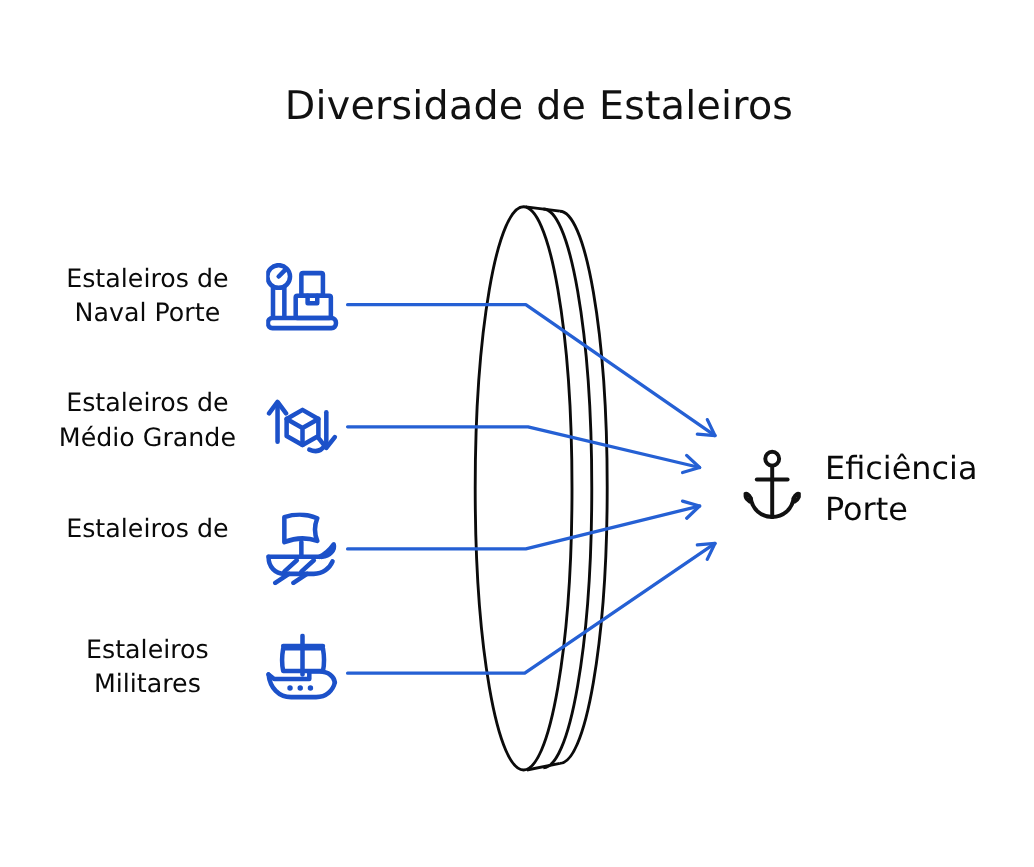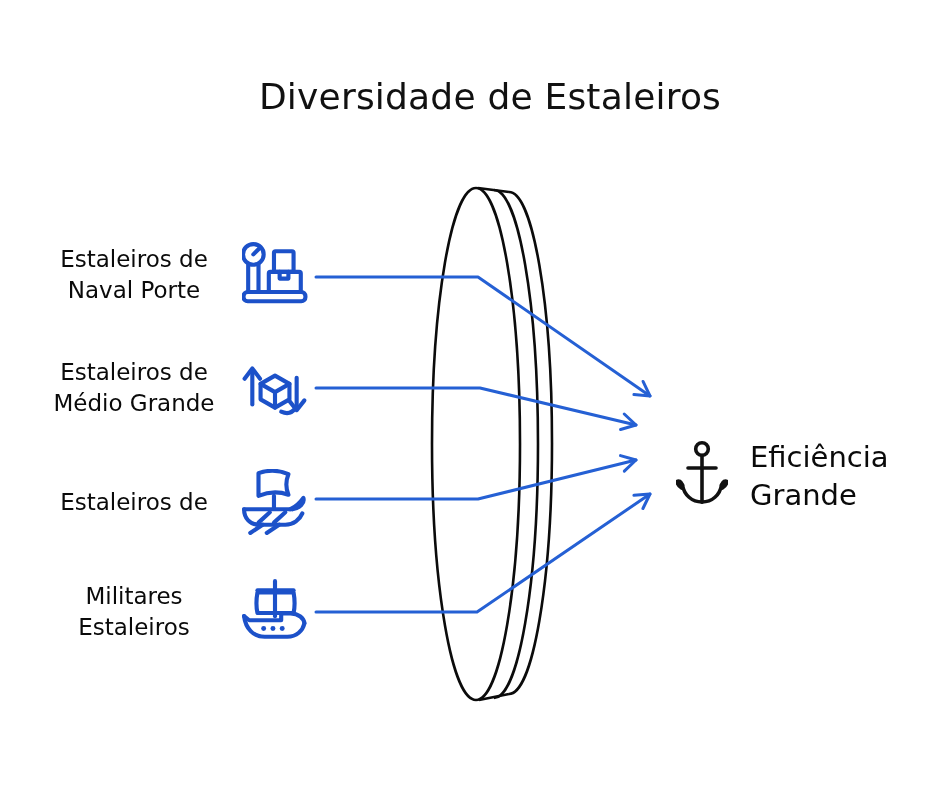--- a/index.html
+++ b/index.html
@@ -3,26 +3,26 @@
 <meta charset="utf-8">
 <style>
   html,body{margin:0;padding:0;background:#ffffff;}
   body{width:940px;height:788px;position:relative;overflow:hidden;
        font-family:"DejaVu Sans","Liberation Sans",sans-serif;color:#000;}
   .canvas{position:absolute;inset:0;width:928px;height:788px;}
   .title{position:absolute;top:76px;left:0;width:940px;text-align:center;
          font-size:36px;letter-spacing:.2px;transform:translateX(20px);color:#111;}
   .overlay{position:absolute;top:0;left:0;width:940px;height:788px;pointer-events:none;}
   .row{position:absolute;left:36px;width:272px;height:72px;display:flex;
-       align-items:center;justify-content:flex-end;gap:10px;}
+       justify-content:flex-end;gap:10px;}
   .row .label{flex:1;text-align:center;font-size:23px;line-height:31px;color:#0a0a0a;}
   .row .label span{display:block;}
   .row svg.item-icon{width:66px;height:66px;flex:0 0 66px;}
   .row1{top:239px;} .row2{top:352px;} .row3{top:466px;} .row4{top:576px;}
-  .outcome{position:absolute;left:676px;top:404px;display:flex;align-items:flex-start;gap:22px;margin-top:32px;}
+  .outcome{position:absolute;left:676px;top:404px;display:flex;align-items:flex-start;gap:22px;}
   .outcome .anchor-wrap{width:52px;height:70px;margin-top:4px;}
   .outcome .out-label{font-size:29px;line-height:38px;color:#0a0a0a;margin-top:2px;}
   .outcome .out-label span{display:block;}
 </style>
 </head>
 <body>
 
 <div class="canvas">
 
   <div class="title">Diversidade de Estaleiros</div>
@@ -92,22 +92,22 @@
       <path d="M2 39 H49"></path>
       <path d="M49 39 C56 38 61 33 59.5 28 C56 33 53 36 47 39"></path>
       <path d="M2 39 C2 48 8 54 16 54 H42 C50 54 56 49 58.5 43"></path>
       <path d="M16 52 L27 42 M31 52 L42 42"></path>
       <path d="M8 62 L20 54 M24 62 L36 54"></path>
     </svg>
   </div>
 
   <div class="row row4">
     <div class="label">
+      <span>Estaleiros</span>
       <span>Militares</span>
-      <span>Estaleiros</span>
     </div>
     <svg class="item-icon" viewBox="0 0 64 64" fill="none" stroke="#1c51c9" stroke-width="4" stroke-linecap="round" stroke-linejoin="round">
       <path d="M32 2 V36"></path>
       <path d="M15 11 H50"></path>
       <path d="M15 13 Q13 24 15 33 H50 Q52 24 50 13 Z"></path>
       <path d="M2 36 L7 40 H38 V33.5 H47 C55 33.5 60 38 60.5 43"></path>
       <path d="M2 36 C3.5 48 11 56 22 56 H44 C53 56 59 50 60.5 43"></path>
       <circle cx="21" cy="48" r="2.4" fill="#1c51c9" stroke="none"></circle>
       <circle cx="30" cy="48" r="2.4" fill="#1c51c9" stroke="none"></circle>
       <circle cx="39" cy="48" r="2.4" fill="#1c51c9" stroke="none"></circle>
@@ -119,17 +119,17 @@
       <circle cx="26" cy="9" r="6.3"></circle>
       <path d="M26 15.5 V62"></path>
       <path d="M12 28 H40"></path>
       <path d="M26 62 C16 62 8 55 6.5 45"></path>
       <path d="M26 62 C36 62 44 55 45.5 45"></path>
       <path d="M6.5 45 Q4 39.5 0.8 41.5 Q2 46 5.5 48"></path>
       <path d="M45.5 45 Q48 39.5 51.2 41.5 Q50 46 46.5 48"></path>
     </svg>
     <div class="out-label">
       <span>Eficiência</span>
-      <span>Grande</span>
+      <span>Porte</span>
     </div>
   </div>
 
 </div>
 
 </body></html>

